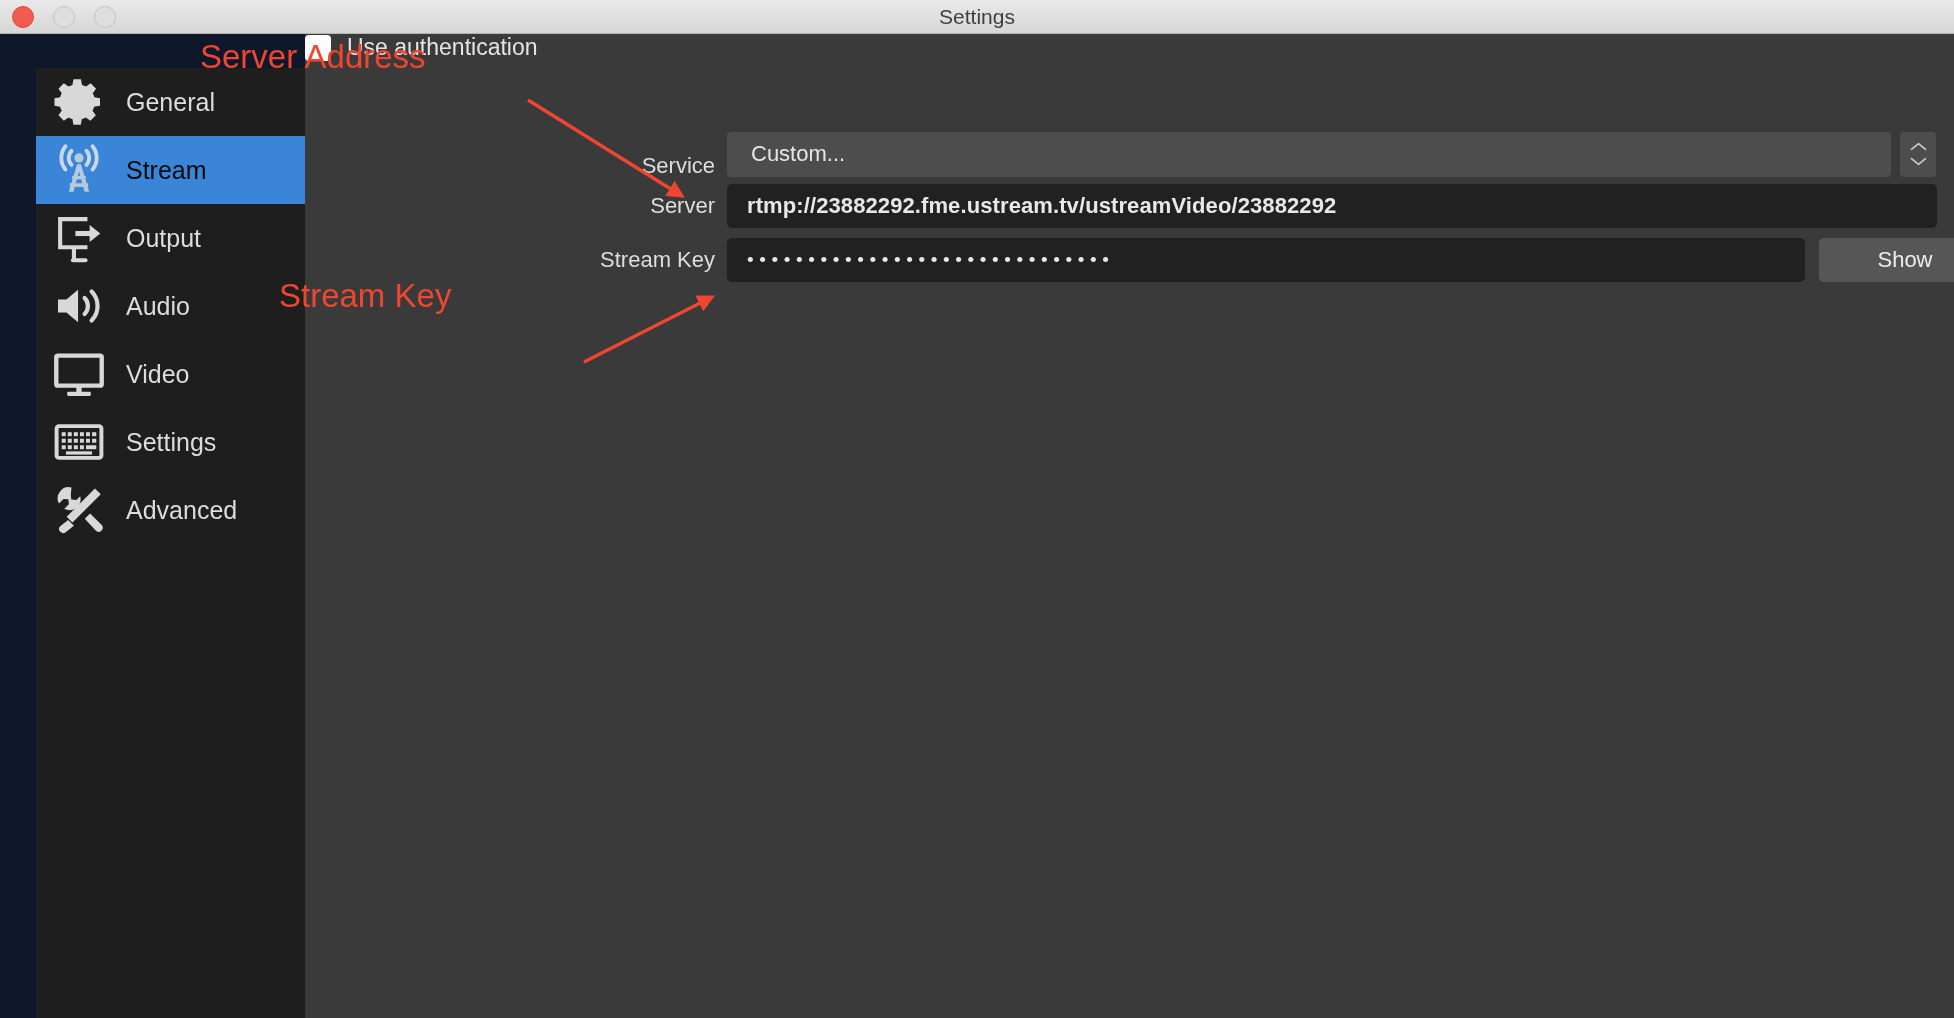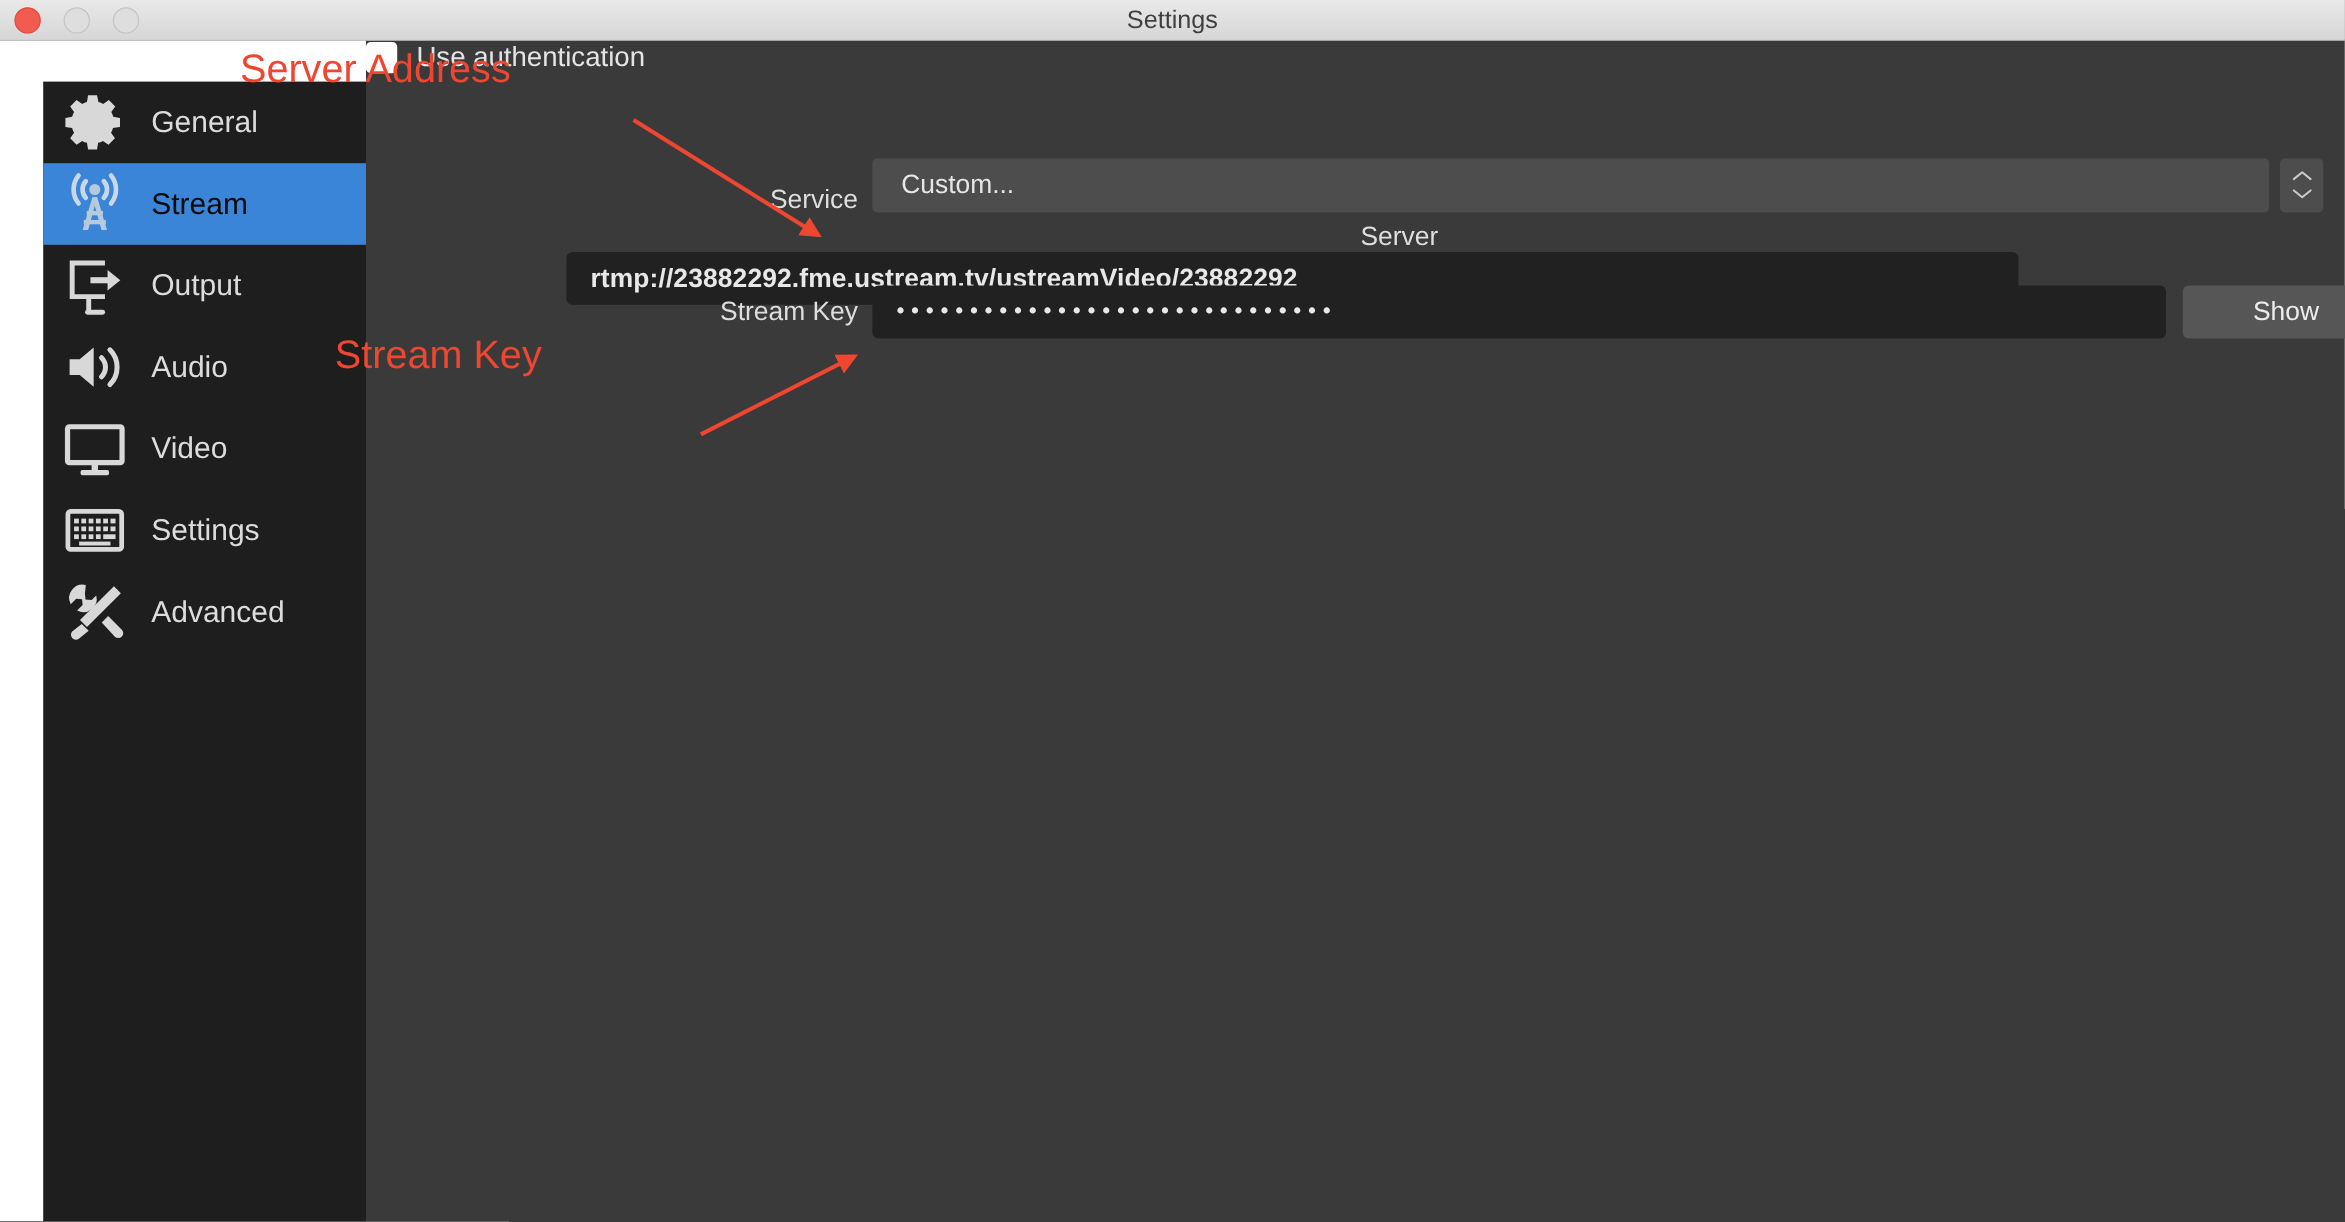--- a/index.html
+++ b/index.html
@@ -5,21 +5,21 @@
   * { margin:0; padding:0; box-sizing:border-box; }
   html,body { width:1954px; height:1018px; overflow:hidden; }
   body {
     font-family:"Liberation Sans", sans-serif;
     background:#3a3a3a;
     color:#e8e8e8;
     -webkit-font-smoothing:antialiased;
   }
 
   
-  #window { position:relative; width:1954px; height:1018px; background:#ffffff; }
+  #window { position:relative; width:1954px; height:1018px; background:#0f172a; }
 
   
   #titlebar{
     position:absolute; left:0; top:0; width:1954px; height:34px;
     background:linear-gradient(#e9e9e9,#d6d6d6);
     border-bottom:1px solid #b4b4b4;
   }
   #traffic{ position:absolute; left:12px; top:6px; display:flex; gap:19px; }
   .light{ width:22px; height:22px; border-radius:50%; }
   .light.close{ background:#f15b50; border:1px solid #e0493f; }
@@ -68,21 +68,21 @@
     padding-left:24px; font-size:22px; color:#e6e6e6;
   }
   #service-stepper{
     margin-left:9px; width:36px; height:45px; background:#4d4d4d;
     border-radius:4px; display:flex; flex-direction:column;
     align-items:center; justify-content:center; gap:6px;
   }
   #service-stepper svg{ display:block; }
 
   
-  #row-server{ left:155px; top:150px;flex-direction:column; }
+  #row-server{ left:155px; top:150px; }
   #row-server .f-label{ width:255px; }
   #server-field{
     margin-left:12px; width:1210px; height:44px; background:#212121;
     border-radius:5px; display:flex; align-items:center;
     padding-left:20px; font-size:22px; color:#e8e8e8;
     letter-spacing:.1px; white-space:nowrap; overflow:hidden;font-weight:bold;
   }
 
   
   #row-key{ left:155px; top:204px; }

